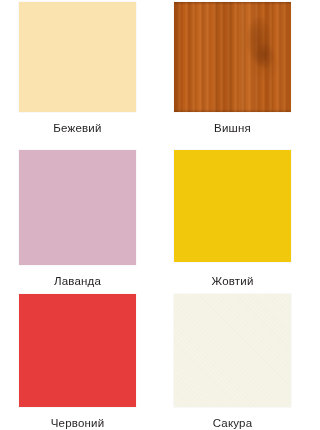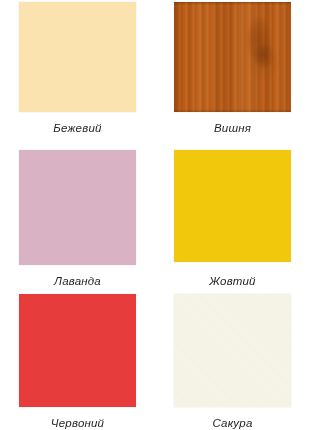--- a/index.html
+++ b/index.html
@@ -22,21 +22,20 @@
     grid-template-rows: 144px 144px 142px;
     box-sizing: border-box;
   }
 
   .swatch-cell {
     display: flex;
     flex-direction: column;
     align-items: center;
     justify-content: flex-start;
     box-sizing: border-box;
-    font-style: italic;
   }
 
   .swatch-chip {
     width: 117px;
     height: 110px;
     margin-top: 2px;
     position: relative;
     overflow: hidden;
     box-shadow: 0 0 0 0.5px rgba(0,0,0,0.06);
   }

